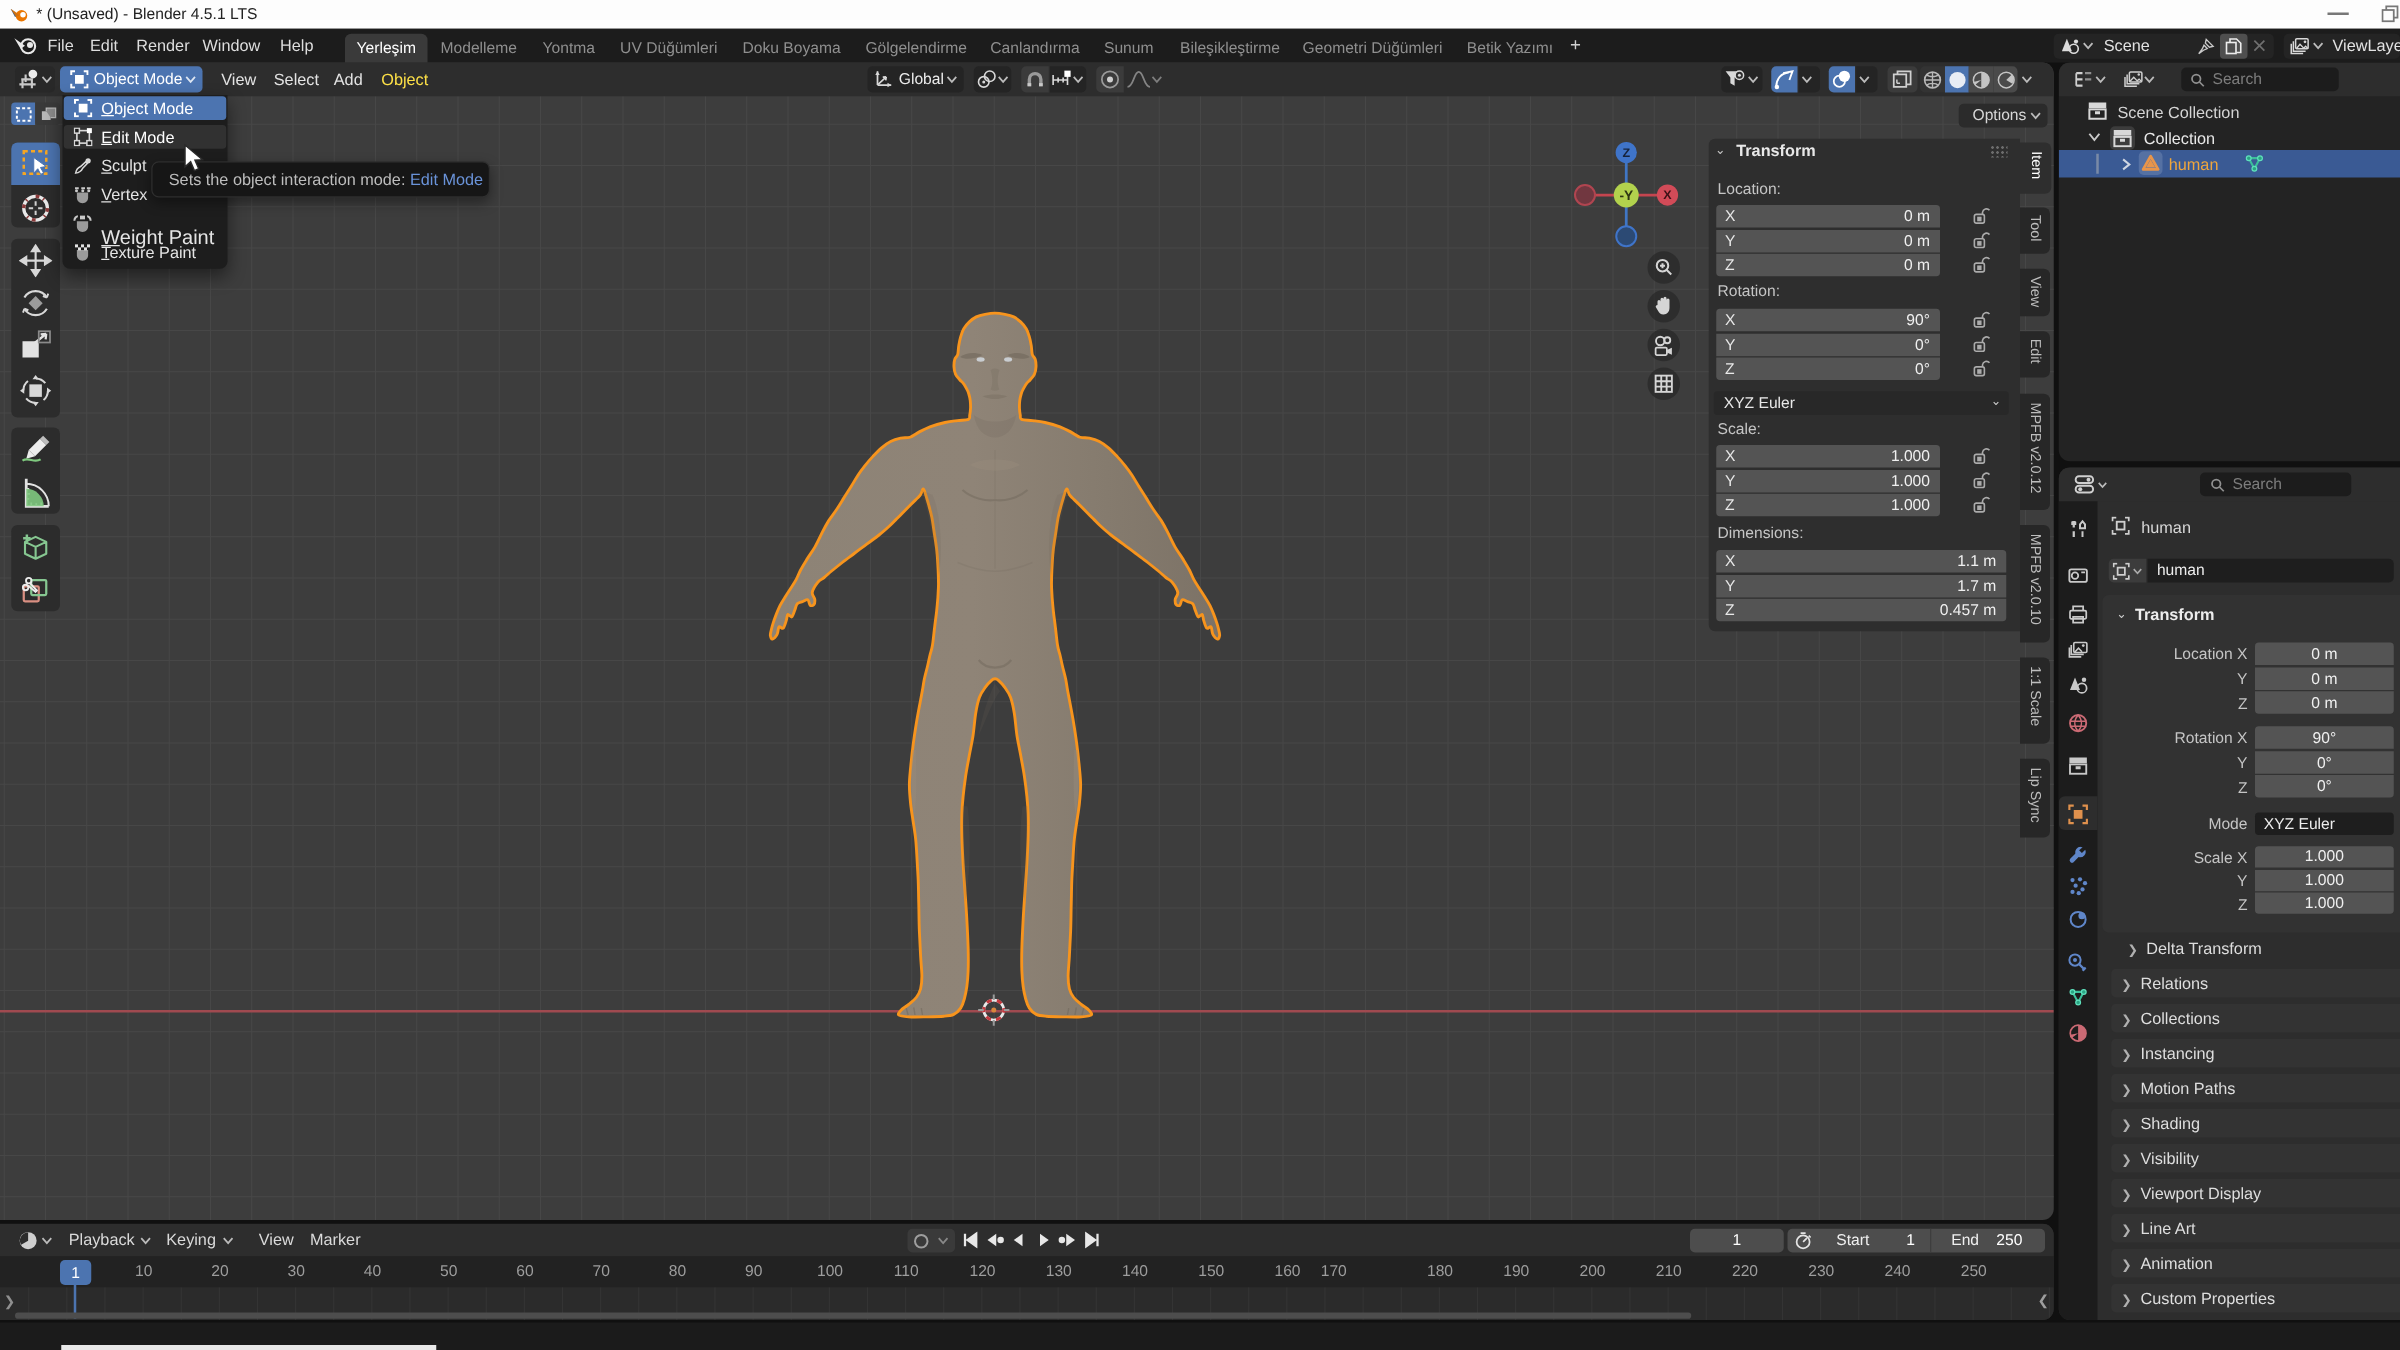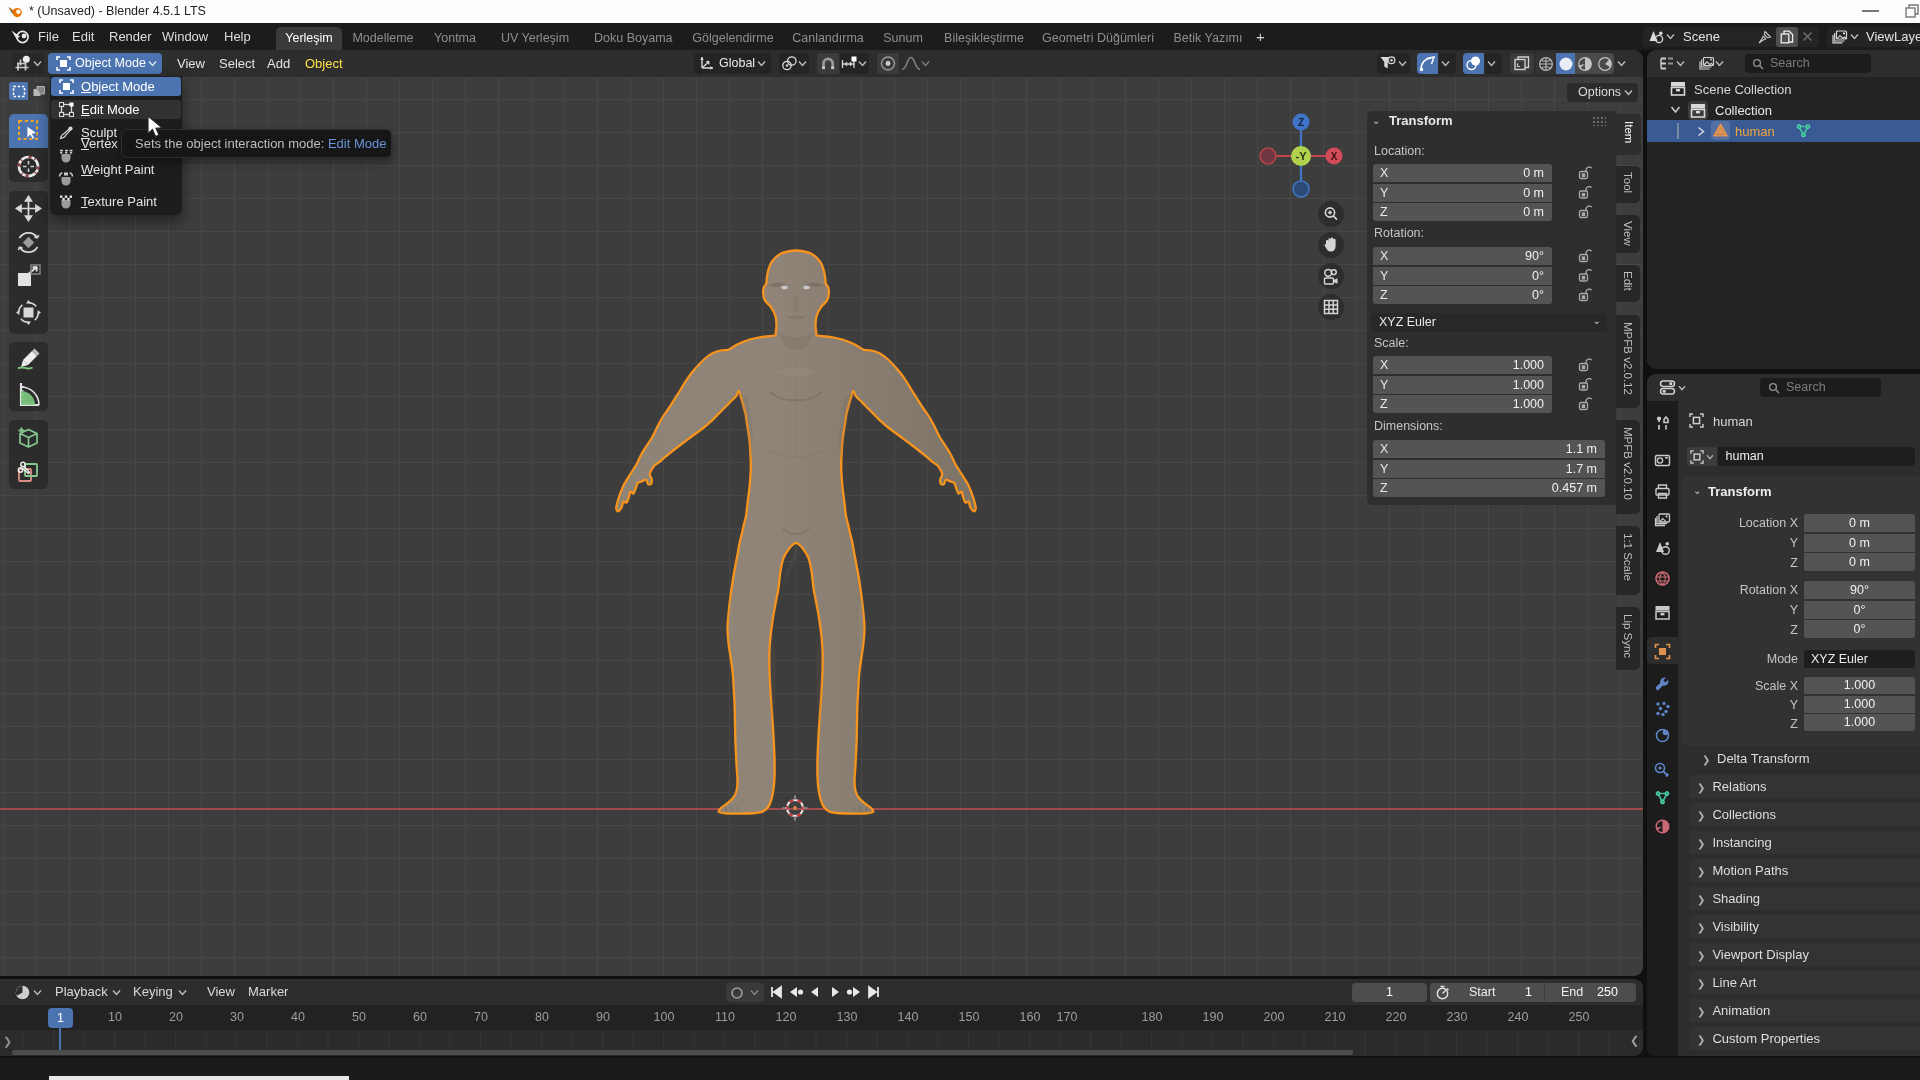--- a/index.html
+++ b/index.html
@@ -80,21 +80,21 @@
       <path d="M0.5,2.5 L9,8.6 L5.5,11 Z" fill="#e8e8e8"></path>
     </svg>
     <div class="tmenu" style="left:38px">File</div>
     <div class="tmenu" style="left:72px">Edit</div>
     <div class="tmenu" style="left:109px">Render</div>
     <div class="tmenu" style="left:162px">Window</div>
     <div class="tmenu" style="left:224px">Help</div>
     <div class="tab active" style="left:276px;width:66px">Yerleşim</div>
     <div class="tab" style="left:351px;width:64px">Modelleme</div>
     <div class="tab" style="left:431px;width:48px">Yontma</div>
-    <div class="tab" style="left:494px;width:82px">UV Yerleşim</div>
+    <div class="tab" style="left:494px;width:82px">UV Düğümleri</div>
     <div class="tab" style="left:594px;width:78px">Doku Boyama</div>
     <div class="tab" style="left:690px;width:86px">Gölgelendirme</div>
     <div class="tab" style="left:791px;width:74px">Canlandırma</div>
     <div class="tab" style="left:881px;width:44px">Sunum</div>
     <div class="tab" style="left:943px;width:82px">Bileşikleştirme</div>
     <div class="tab" style="left:1042px;width:112px">Geometri Düğümleri</div>
     <div class="tab" style="left:1172px;width:72px">Betik Yazımı</div>
     <div class="tmenu" style="left:1256px;color:#cfcfcf;font-size:15px">+</div>
 
     <div class="abs" style="left:1643px;top:4px;width:176px;height:20px;background:#242424;border-radius:4px"></div>
@@ -546,27 +546,27 @@
       <circle cx="11.5" cy="3.6" r="2.1" fill="#d8d8d8"></circle>
     </svg>
     <div class="abs" style="left:81px;top:73px;line-height:19px;font-size:13px;color:#e4e4e4"><u>S</u>culpt</div>
     <svg class="abs" style="left:58px;top:98px" width="16" height="16" viewBox="0 0 16 16">
       <path d="M3.5,6 h9 v4 c0,2.5 -1.8,4.5 -4.5,4.5 c-2.7,0 -4.5,-2 -4.5,-4.5 Z" fill="#9b9b9b"></path>
       <path d="M2,2.5 h3 M7,2.5 h3 M11.5,2.5 h3" stroke="#c9c9c9" stroke-width="1.6"></path>
       <circle cx="3.2" cy="4.6" r="1.2" fill="#c9c9c9"></circle>
         <circle cx="8.2" cy="4.6" r="1.2" fill="#c9c9c9"></circle>
         <circle cx="13" cy="4.6" r="1.2" fill="#c9c9c9"></circle>
     </svg>
-    <div class="abs" style="left:81px;top:84px;line-height:19px;font-size:13px;color:#e4e4e4"><u>V</u>ertex</div>
+    <div class="abs" style="left:81px;top:96px;line-height:19px;font-size:13px;color:#e4e4e4"><u>V</u>ertex</div>
     <svg class="abs" style="left:58px;top:121px" width="16" height="16" viewBox="0 0 16 16">
       <path d="M3.5,6 h9 v4 c0,2.5 -1.8,4.5 -4.5,4.5 c-2.7,0 -4.5,-2 -4.5,-4.5 Z" fill="#9b9b9b"></path>
       <path d="M1.5,5.5 c0,-2 1.5,-3.5 2.8,-3.5 M14.5,5.5 c0,-2 -1.5,-3.5 -2.8,-3.5" fill="none" stroke="#c9c9c9" stroke-width="1.6"></path>
       <rect x="6" y="1.5" width="4" height="3" fill="#c9c9c9"></rect>
     </svg>
-    <div class="abs" style="left:81px;top:110px;line-height:19px;font-size:13px;color:#e4e4e4"><u>W</u>eight Paint</div>
+    <div class="abs" style="left:81px;top:131px;line-height:19px;font-size:16px;color:#e4e4e4"><u>W</u>eight Paint</div>
     <svg class="abs" style="left:58px;top:144px" width="16" height="16" viewBox="0 0 16 16">
       <path d="M3.5,6 h9 v4 c0,2.5 -1.8,4.5 -4.5,4.5 c-2.7,0 -4.5,-2 -4.5,-4.5 Z" fill="#9b9b9b"></path>
       <g fill="#e2e2e2">
           <rect x="2" y="1.5" width="2.4" height="2.4"></rect>
           <rect x="6.8" y="1.5" width="2.4" height="2.4"></rect>
           <rect x="11.6" y="1.5" width="2.4" height="2.4"></rect>
           <rect x="4.4" y="3.9" width="2.4" height="2.4"></rect>
           <rect x="9.2" y="3.9" width="2.4" height="2.4"></rect>
         </g>
     </svg>

